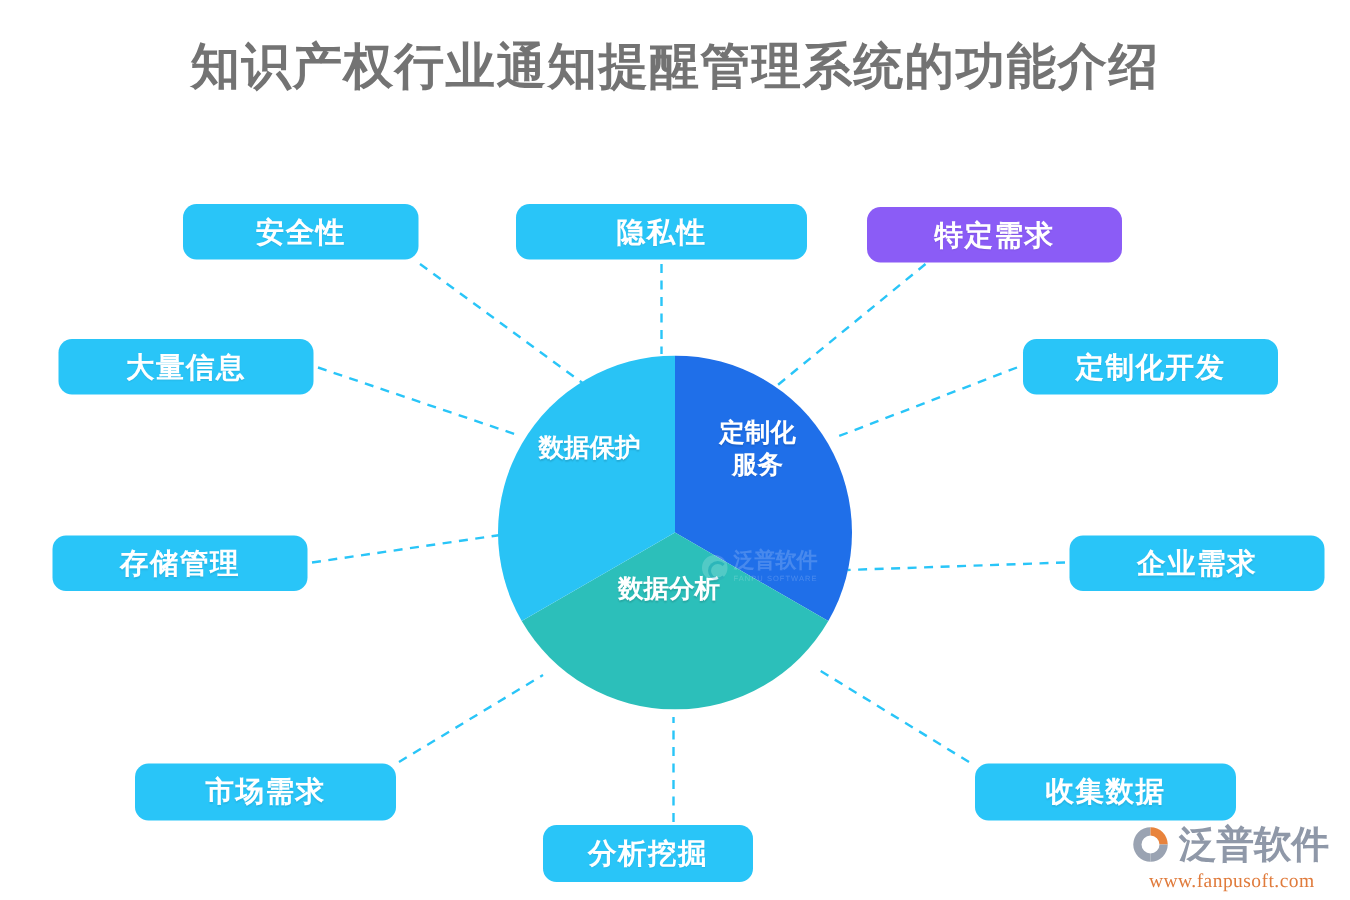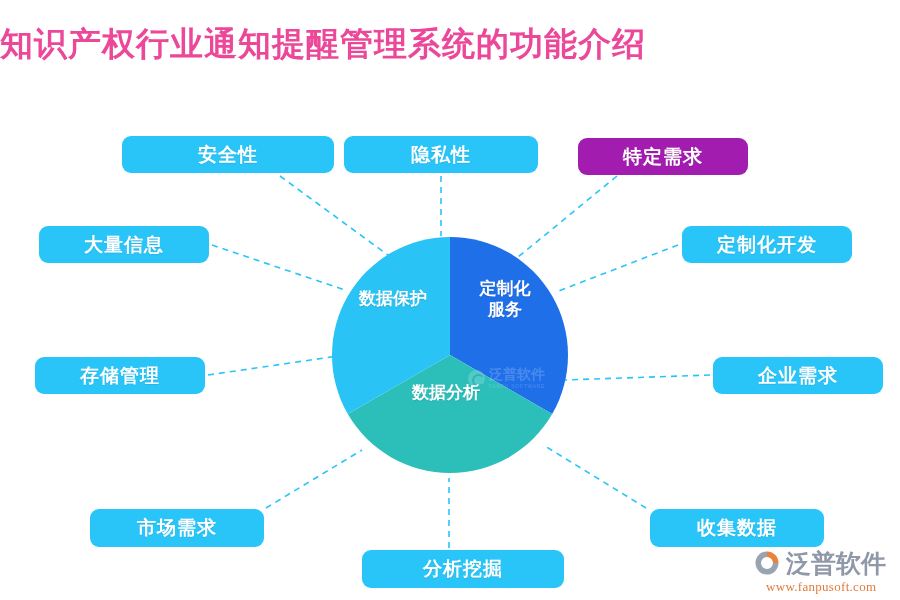--- a/index.html
+++ b/index.html
@@ -18,26 +18,26 @@
     height: 600px;
     background: #ffffff;
   }
 
   
   .title {
     position: absolute;
     left: 0;
     top: 22px;
     width: 900px;
-    text-align: left;
+    text-align: center;
     font-family: "Liberation Serif", "DejaVu Serif", serif;
     font-size: 33px;
     font-weight: 700;
     letter-spacing: 1px;
-    color: #ec4899;
+    color: #737373;
     white-space: nowrap;
   }
 
   
   .connectors {
     position: absolute;
     left: 0; top: 0;
     width: 900px; height: 600px;
     pointer-events: none;
   }
@@ -205,30 +205,30 @@
 
   <div class="pie-watermark">
     <span class="wm-mark"></span>
     <span class="wm-col">
       <span class="wm-text">泛普软件</span>
       <span class="wm-sub">FANPU SOFTWARE</span>
     </span>
   </div>
 
   <div id="chip-layer">
-      <div class="chip" style="left: 122px; top: 136px; width: 212px; height: 37px; background: rgb(41, 197, 248);">安全性</div>
+      <div class="chip" style="left: 122px; top: 136px; width: 157px; height: 37px; background: rgb(41, 197, 248);">安全性</div>
       <div class="chip" style="left: 344px; top: 136px; width: 194px; height: 37px; background: rgb(41, 197, 248);">隐私性</div>
-      <div class="chip" style="left: 578px; top: 138px; width: 170px; height: 37px; background: #a21caf;">特定需求</div>
+      <div class="chip" style="left: 578px; top: 138px; width: 170px; height: 37px; background: #8b5cf6;">特定需求</div>
       <div class="chip" style="left: 39px; top: 226px; width: 170px; height: 37px; background: rgb(41, 197, 248); text-align: center;">大量信息</div>
       <div class="chip" style="left: 682px; top: 226px; width: 170px; height: 37px; background: rgb(41, 197, 248);">定制化开发</div>
       <div class="chip" style="left: 35px; top: 357px; width: 170px; height: 37px; background: rgb(41, 197, 248);">存储管理</div>
       <div class="chip" style="left: 713px; top: 357px; width: 170px; height: 37px; background: rgb(41, 197, 248);">企业需求</div>
       <div class="chip" style="left: 90px; top: 509px; width: 174px; height: 38px; background: rgb(41, 197, 248);">市场需求</div>
       <div class="chip" style="left: 650px; top: 509px; width: 174px; height: 38px; background: rgb(41, 197, 248);">收集数据</div>
-      <div class="chip" style="left: 362px; top: 550px; width: 202px; height: 38px; background: rgb(41, 197, 248);">分析挖掘</div>
+      <div class="chip" style="left: 362px; top: 550px; width: 140px; height: 38px; background: rgb(41, 197, 248);">分析挖掘</div>
     </div>
 
   <div class="brand">
     <div class="brand-row">
       <span class="brand-mark">
         <svg viewBox="0 0 30 30" width="30" height="30">
           <path d="M3.5,15 A11.5,11.5 0 0,1 15,3.5 L15,9 A6,6 0 0,0 9,15 A6,6 0 0,0 15,21 L15,26.5 A11.5,11.5 0 0,1 3.5,15 Z" fill="#9aa3b2"></path>
           <path d="M15,3.5 A11.5,11.5 0 0,1 26.5,15 L21,15 A6,6 0 0,0 15,9 Z" fill="#e8833c"></path>
           <path d="M26.5,15 A11.5,11.5 0 0,1 15,26.5 L15,21 A6,6 0 0,0 21,15 Z" fill="#9aa3b2"></path>
         </svg>

